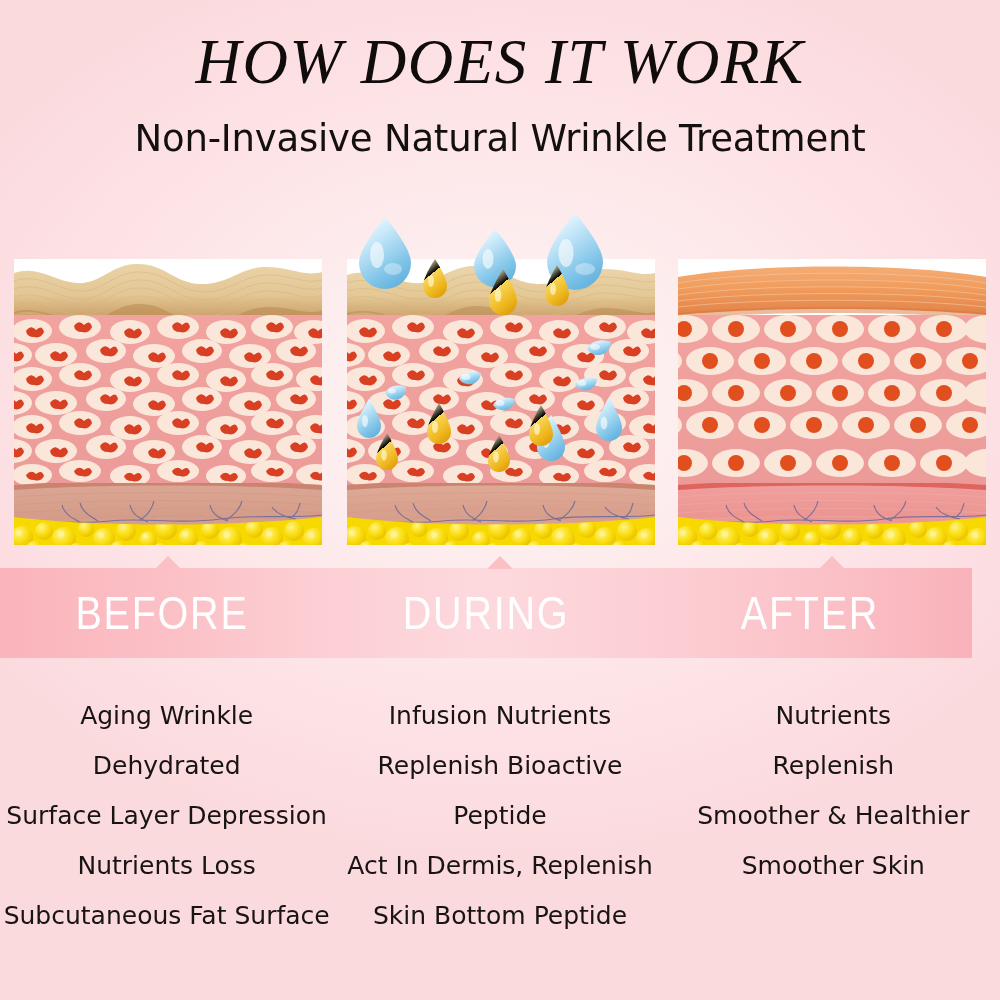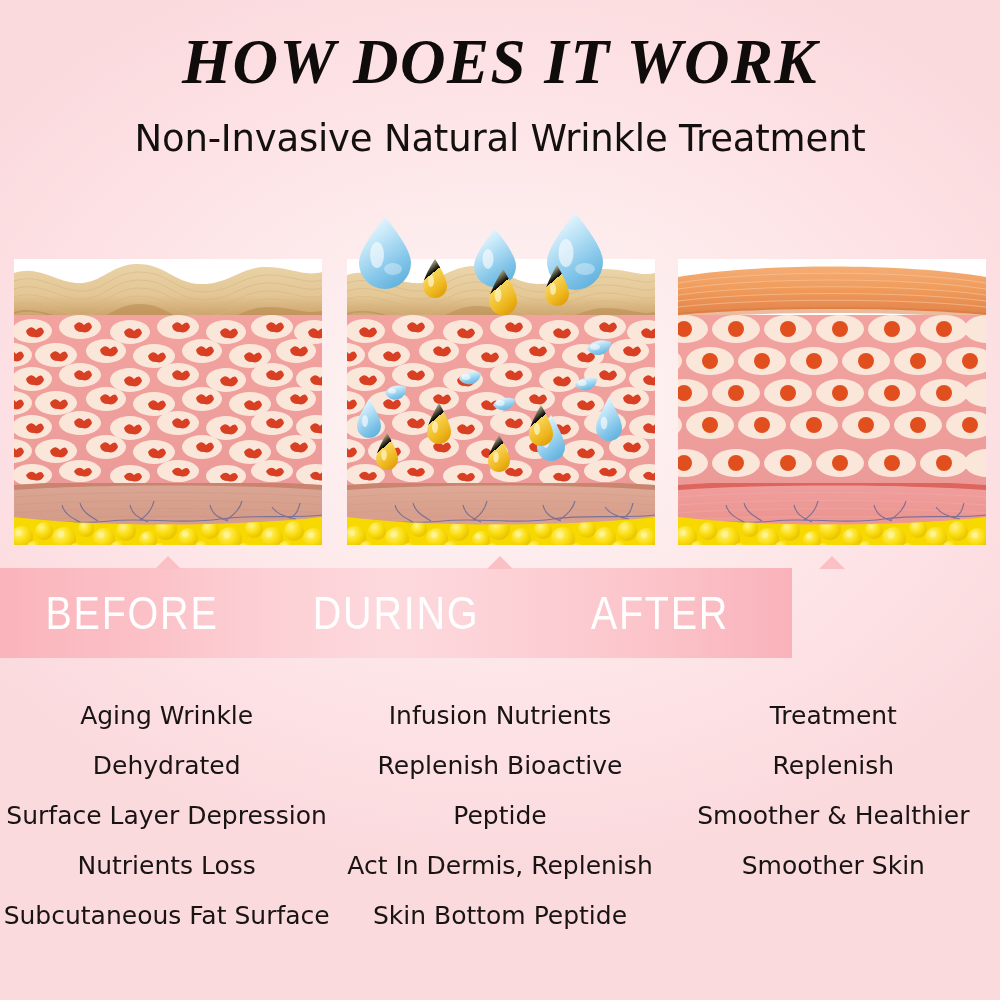--- a/index.html
+++ b/index.html
@@ -25,21 +25,21 @@
   
   .header {
     position: absolute;
     top: 0; left: 0; right: 0;
     text-align: center;
   }
   .title {
     margin: 0;
     padding-top: 29px;
     font-family: "Liberation Serif", "DejaVu Serif", serif;
-    font-weight: bold;
+    font-weight: normal;
     font-style: italic;
     font-size: 63px;
     letter-spacing: 1.5px;
     color: #100c0c;
     line-height: 1.05;
     white-space: nowrap;
   }
   .subtitle {
     margin: 0;
     padding-top: 22px;
@@ -112,21 +112,21 @@
     left: 0; top: -52px;
     width: 100%; height: 340px;
     pointer-events: none;
   }
   .droplets svg { display: block; width: 100%; height: 100%; overflow: visible; }
 
   
   .band {
     position: absolute;
     top: 568px; left: 0;
-    width: 792px;
+    width: 972px;
     height: 90px;
     background: linear-gradient(90deg,
       #fab4bb 0%, #fbbfc5 16%, #fccfd4 33%,
       #fdd9dd 50%, #fcd0d5 66%, #fbc3c9 83%, #f9b2ba 100%);
   }
   .notch {
     position: absolute;
     top: -12px;
     width: 0; height: 0;
     border-left: 13px solid transparent;
@@ -921,20 +921,20 @@
       <div class="benefit">Subcutaneous Fat Surface</div>
     </div>
     <div class="column">
       <div class="benefit">Infusion Nutrients</div>
       <div class="benefit">Replenish Bioactive</div>
       <div class="benefit">Peptide</div>
       <div class="benefit">Act In Dermis, Replenish</div>
       <div class="benefit">Skin Bottom Peptide</div>
     </div>
     <div class="column">
-      <div class="benefit">Treatment</div>
+      <div class="benefit">Nutrients</div>
       <div class="benefit">Replenish</div>
       <div class="benefit">Smoother &amp; Healthier</div>
       <div class="benefit">Smoother Skin</div>
     </div>
   </div>
 
 </div>
 
 </body></html>

